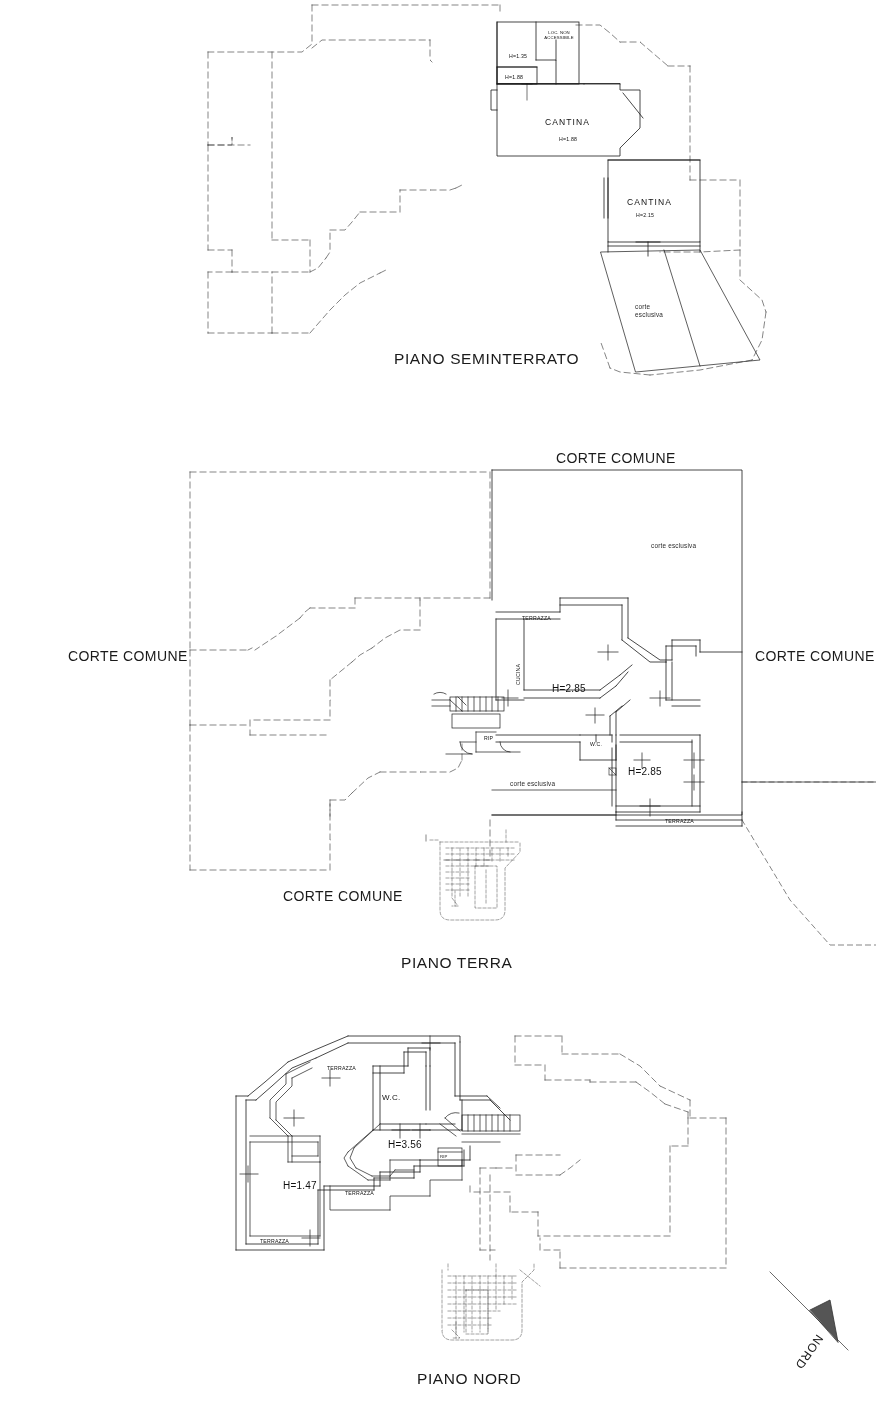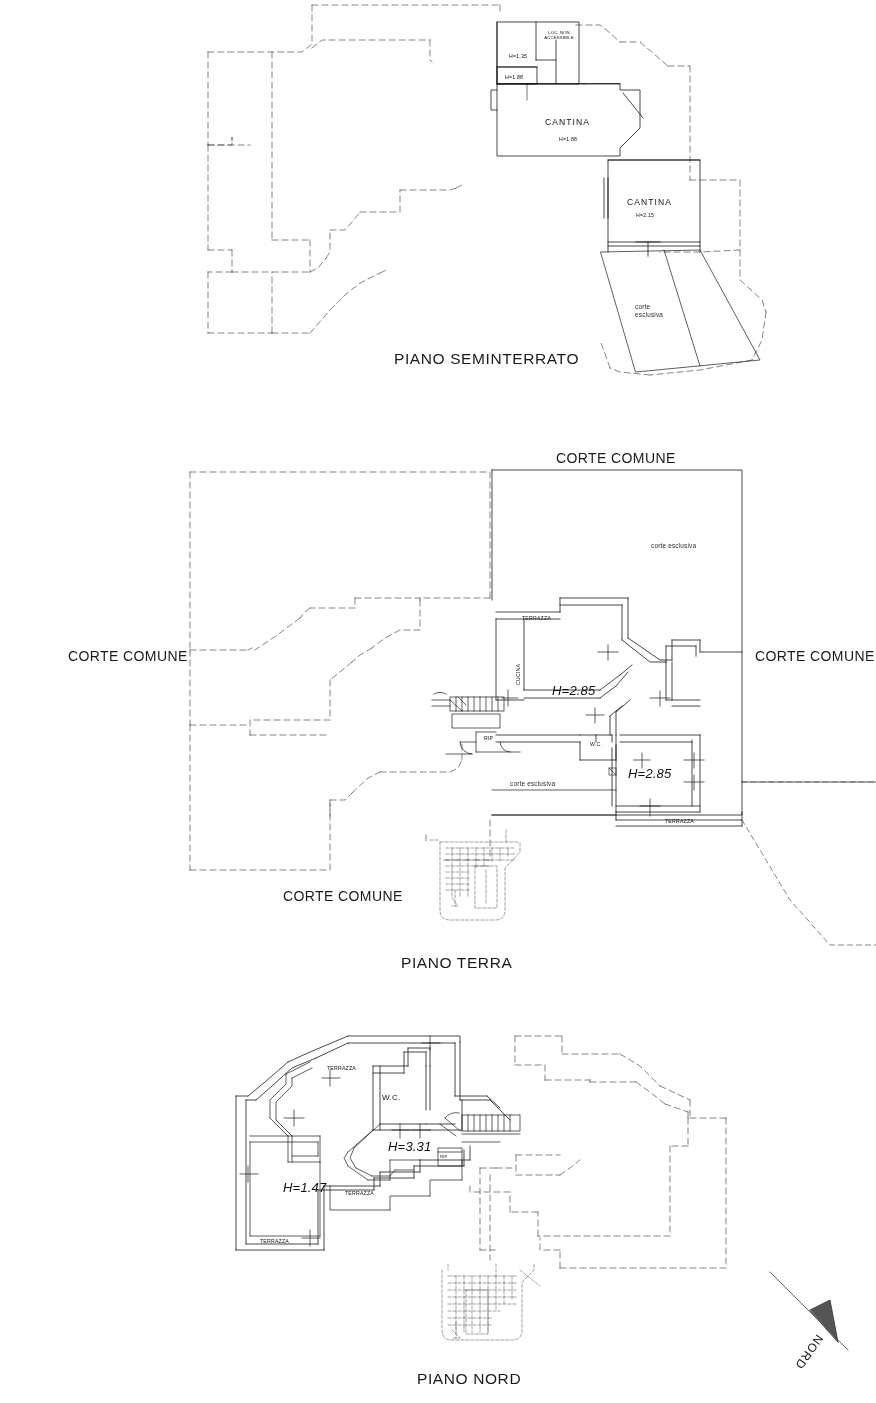--- a/index.html
+++ b/index.html
@@ -58,23 +58,22 @@
   .room-label.tiny {
     font-size: 5.2px;
     letter-spacing: 0.2px;
   }
   .room-label.micro {
     font-size: 4.3px;
     letter-spacing: 0.1px;
     line-height: 1.15;
   }
   .room-label.hgt {
-    font-size: 13px;
+    font-size: 10px;
     letter-spacing: 0.2px;
-    font-style: italic;
   }
   .room-label.court-small {
     font-size: 6.4px;
     letter-spacing: 0.2px;
     line-height: 1.2;
     color: #2a2a2a;
   }
   .vert {
     transform: rotate(-90deg);
     transform-origin: left top;
@@ -658,21 +657,21 @@
   <div class="room-label court-small" style="left:510px; top:780px;">corte esclusiva</div>
 
   <div class="room-label tiny" style="left:665px; top:818px;">TERRAZZA</div>
 
   <div class="floor-title" style="left:401px; top:954px;">PIANO TERRA</div>
 
   <div class="room-label tiny" style="left:327px; top:1065px;">TERRAZZA</div>
 
   <div class="room-label" style="left:382px; top:1093px; font-size:8px;">W.C.</div>
 
-  <div class="room-label hgt" style="left:388px; top:1139px;">H=3.31</div>
+  <div class="room-label hgt" style="left:388px; top:1139px;">H=3.56</div>
 
   <div class="room-label micro" style="left:440px; top:1155px;">RIP</div>
 
   <div class="room-label hgt" style="left:283px; top:1180px;">H=1.47</div>
 
   <div class="room-label tiny" style="left:345px; top:1190px;">TERRAZZA</div>
 
   <div class="room-label tiny" style="left:260px; top:1238px;">TERRAZZA</div>
 
   <div class="nord-label" style="left:826px; top:1340px;">NORD</div>

